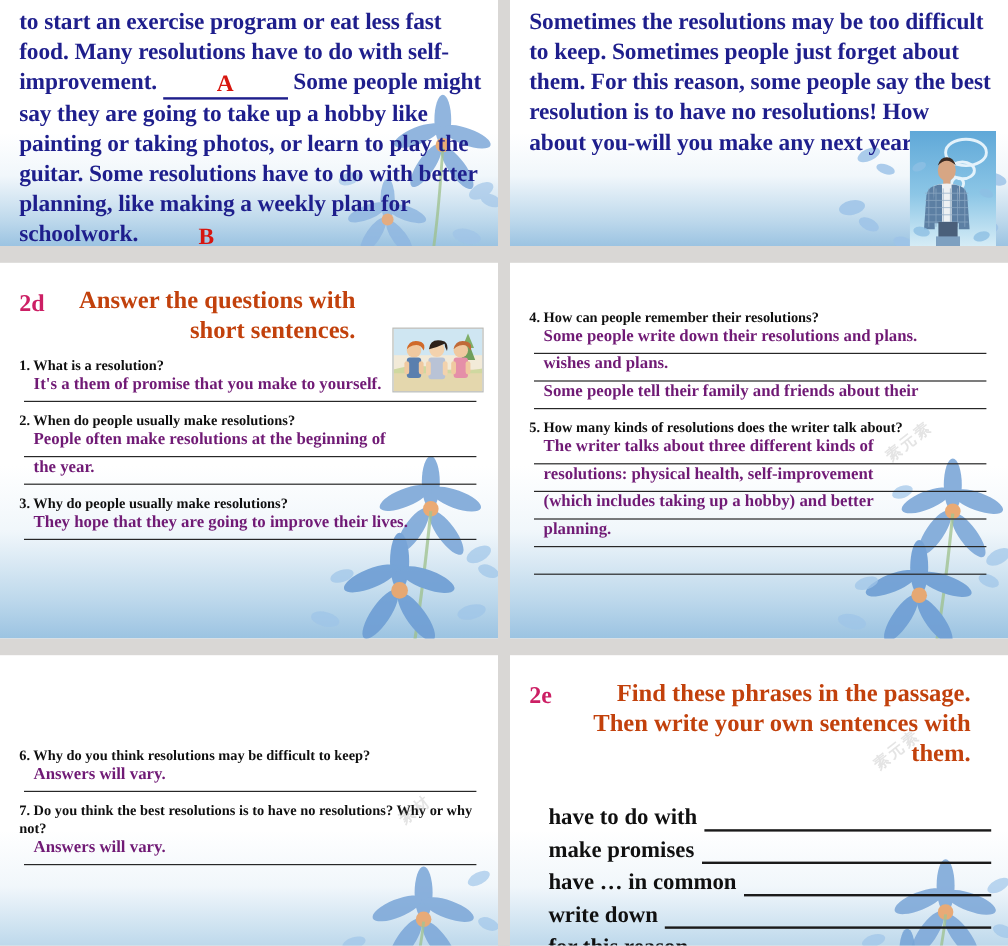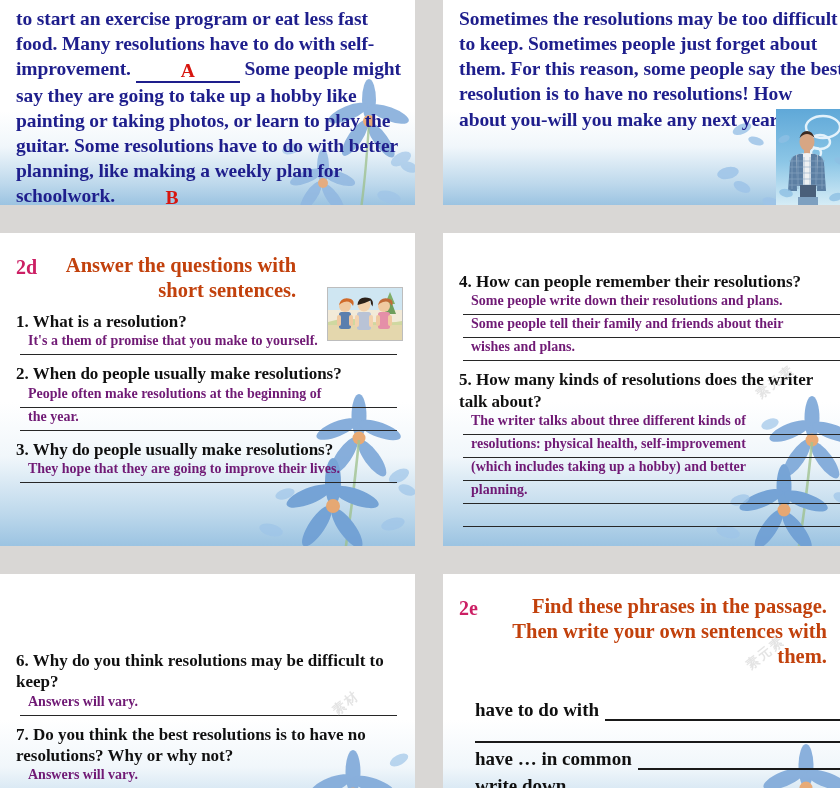--- a/index.html
+++ b/index.html
@@ -10,21 +10,20 @@
     overflow:hidden;
   }
   .deck{
     position:relative;width:840px;height:788px;
     display:grid;
     grid-template-columns:415px 415px;
     grid-template-rows:205px 313px 270px;
     column-gap:10px;row-gap:14px;
     padding:0 0 0 0;
     box-sizing:border-box;
-    gap:28px;
   }
   .slide{
     position:relative;
     background:#ffffff;
     overflow:hidden;
     box-sizing:border-box;
   }
   
   .slide .wash{
     position:absolute;left:0;right:0;bottom:0;height:46%;
@@ -64,21 +63,21 @@
   .taskrow{display:flex;align-items:flex-start;gap:9px;margin:14px 0 4px 0;text-align:right;}
   .tasknum{
     color:#cc1f64;font-weight:bold;font-size:20px;
     padding-top:3px;flex:none;
   }
   .tasktitle{
     color:#c2410c;font-weight:bold;font-size:20.5px;line-height:1.22;
   }
 
   .q{
-    color:#101010;font-weight:bold;font-size:17px;
+    color:#101010;font-weight:bold;font-size:12px;
     line-height:1.25;margin:8px 0 1px 0;
   }
   .ansline{
     border-bottom:1.6px solid #272727;
     padding:0 0 1px 8px;
     margin:0 4px 1px 4px;
     min-height:20px;
   }
   .ans{
     color:#701a75;font-weight:bold;font-size:14px;
@@ -359,24 +358,24 @@
 
     <div class="watermark" style="right:60px;top:140px;">素元素</div>
 
     <div class="inner" style="padding-top:30px">
       <div>
         <div class="q">4. How can people remember their resolutions?</div>
         <div class="ansline">
           <div class="ans">Some people write down their resolutions and plans.</div>
         </div>
         <div class="ansline">
+          <div class="ans">wishes and plans.</div>
+        </div>
+        <div class="ansline">
           <div class="ans">Some people tell their family and friends about their</div>
-        </div>
-        <div class="ansline">
-          <div class="ans">wishes and plans.</div>
         </div>
       </div>
 
       <div>
         <div class="q" style="max-width:385px">5. How many kinds of resolutions does the writer talk about?</div>
         <div class="ansline">
           <div class="ans">The writer talks about three different kinds of</div>
         </div>
         <div class="ansline">
           <div class="ans">resolutions: physical health, self-improvement</div>
@@ -478,20 +477,21 @@
         <div class="tasknum">2e</div>
         <div class="tasktitle" style="max-width:340px">Find these phrases in the passage. Then write your own sentences with them.</div>
       </div>
 
       <div class="phrases">
         <div class="phrase">
           <span class="plabel">have to do with</span>
           <span class="pblank"></span>
         </div>
         <div class="phrase">
+          <span class="plabel">make promises</span>
           <span class="pblank"></span>
         </div>
         <div class="phrase">
           <span class="plabel">have … in common</span>
           <span class="pblank"></span>
         </div>
         <div class="phrase">
           <span class="plabel">write down</span>
           <span class="pblank"></span>
         </div>

